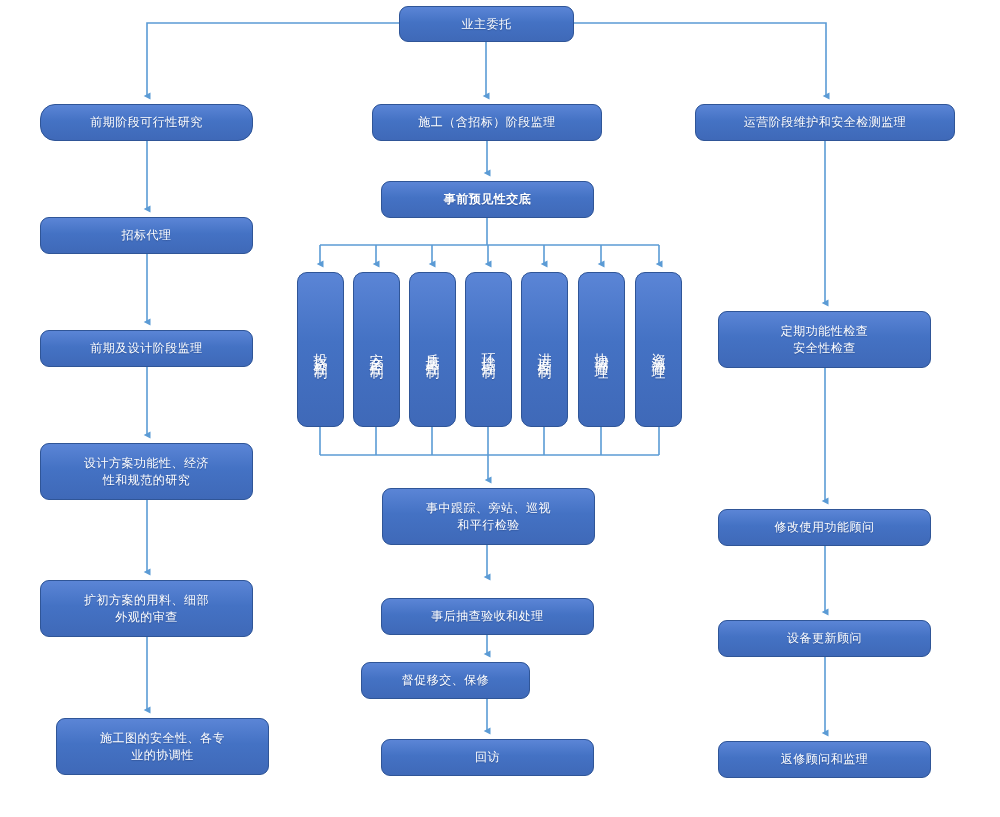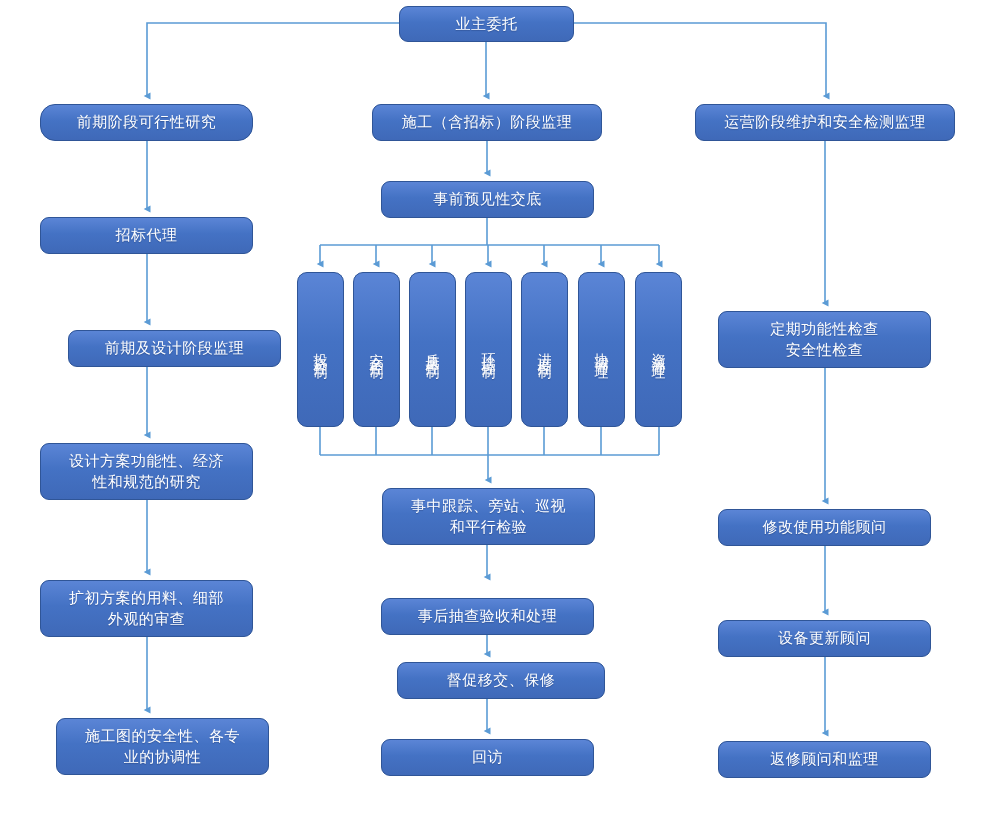--- a/index.html
+++ b/index.html
@@ -25,21 +25,21 @@
     box-sizing:border-box;
     background:linear-gradient(180deg,#5b85d6 0%,#4472c4 45%,#3f69b8 100%);
     background-color:#4472c4;
     border:1px solid #2f5597;
     border-radius:9px;
     color:#ffffff;
     display:flex;
     align-items:center;
     justify-content:center;
     text-align:center;
-    font-size:15px;
+    font-size:12px;
     line-height:1.35;
     letter-spacing:0.5px;
     padding:2px 6px;
     text-shadow:0 1px 1px rgba(20,40,90,0.35);
   }
   .node .label{display:block;white-space:pre-line;}
   .node.vert{
     border-radius:10px;
     font-size:14px;
     line-height:1.5;
@@ -113,40 +113,40 @@
   <div class="node" style="left:399px;top:6px;width:175px;height:36px;">
     <span class="label">业主委托</span>
   </div>
 
   <div class="node" style="left:40px;top:104px;width:213px;height:37px;border-radius:15px;">
     <span class="label">前期阶段可行性研究</span>
   </div>
   <div class="node" style="left:40px;top:217px;width:213px;height:37px;">
     <span class="label">招标代理</span>
   </div>
-  <div class="node" style="left:40px;top:330px;width:213px;height:37px;margin-left:28px;">
+  <div class="node" style="left:40px;top:330px;width:213px;height:37px;">
     <span class="label">前期及设计阶段监理</span>
   </div>
   <div class="node" style="left:40px;top:443px;width:213px;height:57px;">
     <span class="label">设计方案功能性、经济
 性和规范的研究</span>
   </div>
   <div class="node" style="left:40px;top:580px;width:213px;height:57px;">
     <span class="label">扩初方案的用料、细部
 外观的审查</span>
   </div>
   <div class="node" style="left:56px;top:718px;width:213px;height:57px;">
     <span class="label">施工图的安全性、各专
 业的协调性</span>
   </div>
 
   <div class="node" style="left:372px;top:104px;width:230px;height:37px;">
     <span class="label">施工（含招标）阶段监理</span>
   </div>
-  <div class="node" style="left:381px;top:181px;width:213px;height:37px;">
+  <div class="node" style="left:381px;top:181px;width:213px;height:37px;font-weight:bold;">
     <span class="label">事前预见性交底</span>
   </div>
 
   <div class="node vert" style="left:297px;top:272px;width:47px;height:155px;">
     <span class="label">投资控制</span>
   </div>
   <div class="node vert" style="left:353px;top:272px;width:47px;height:155px;">
     <span class="label">安全控制</span>
   </div>
   <div class="node vert" style="left:409px;top:272px;width:47px;height:155px;">
@@ -165,21 +165,21 @@
     <span class="label">资源管理</span>
   </div>
 
   <div class="node" style="left:382px;top:488px;width:213px;height:57px;">
     <span class="label">事中跟踪、旁站、巡视
 和平行检验</span>
   </div>
   <div class="node" style="left:381px;top:598px;width:213px;height:37px;">
     <span class="label">事后抽查验收和处理</span>
   </div>
-  <div class="node" style="left:397px;top:662px;width:208px;height:37px;">
+  <div class="node" style="left:361px;top:662px;width:169px;height:37px;">
     <span class="label">督促移交、保修</span>
   </div>
   <div class="node" style="left:381px;top:739px;width:213px;height:37px;">
     <span class="label">回访</span>
   </div>
 
   <div class="node" style="left:695px;top:104px;width:260px;height:37px;">
     <span class="label">运营阶段维护和安全检测监理</span>
   </div>
   <div class="node" style="left:718px;top:311px;width:213px;height:57px;">

